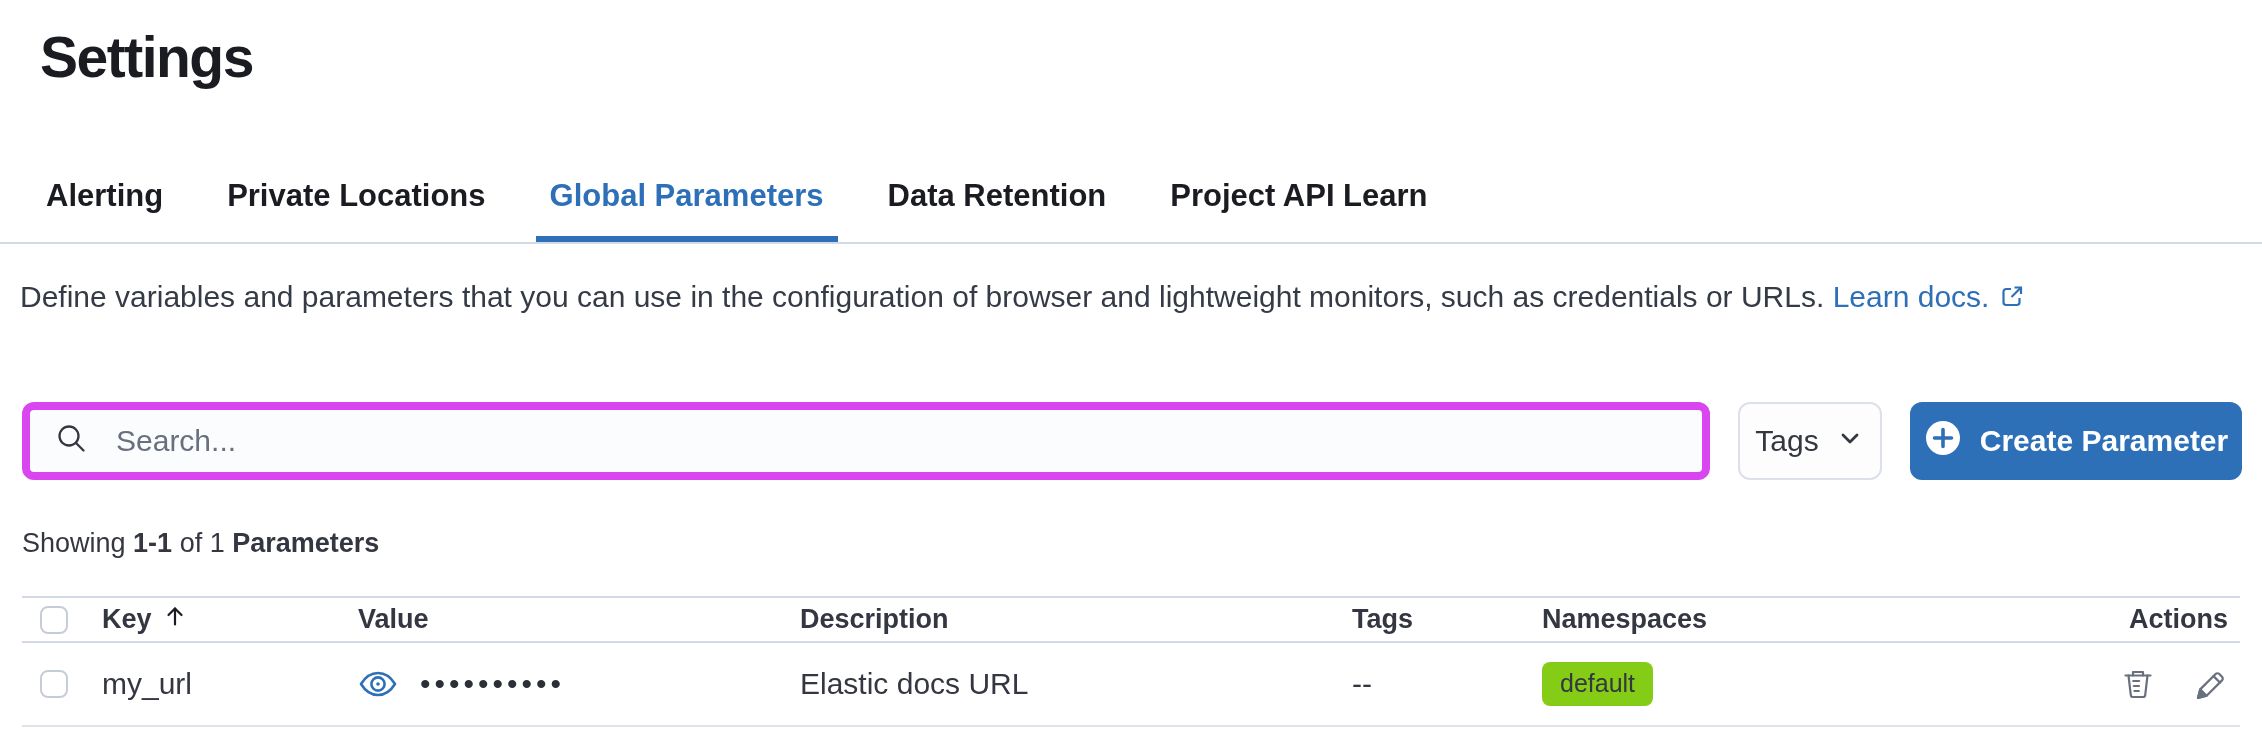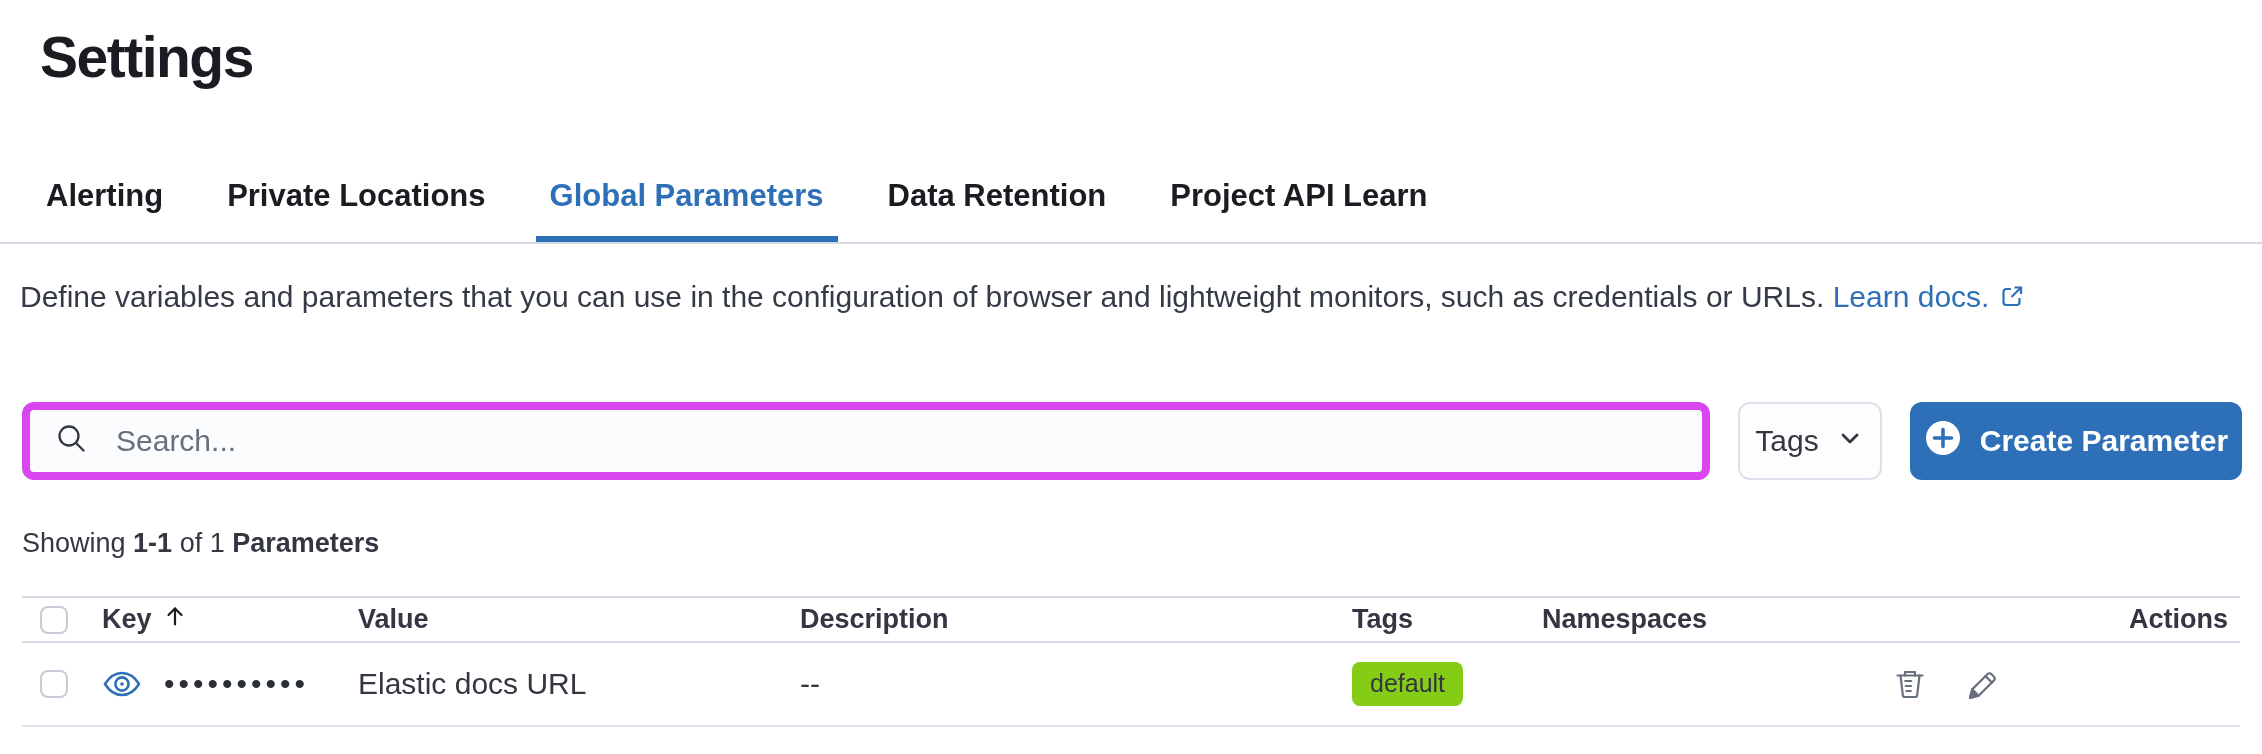--- a/index.html
+++ b/index.html
@@ -146,20 +146,21 @@
       </div>
     <div class="th-actions">
         <span>Actions</span>
       </div>
   </div>
 
   <div class="t-row t-body-row">
     <div>
         <div class="checkbox"></div>
       </div>
+    <div>my_url</div>
     <div class="value-cell">
       <button class="eye-btn"><span><svg width="40" height="40" viewBox="0 0 40 40" fill="none" stroke="#2e70b8" stroke-width="2.6">
               <path d="M3 20c4.5-7.3 10.2-11 17-11s12.5 3.7 17 11c-4.5 7.3-10.2 11-17 11S7.5 27.3 3 20z" stroke-linejoin="round"></path>
               <circle cx="20" cy="20" r="6.6"></circle>
               <circle cx="20" cy="20" r="1.8" fill="#2e70b8" stroke="none"></circle>
             </svg></span></button>
       <span class="masked">••••••••••</span>
     </div>
     <div>Elastic docs URL</div>
     <div class="dashes">--</div>

